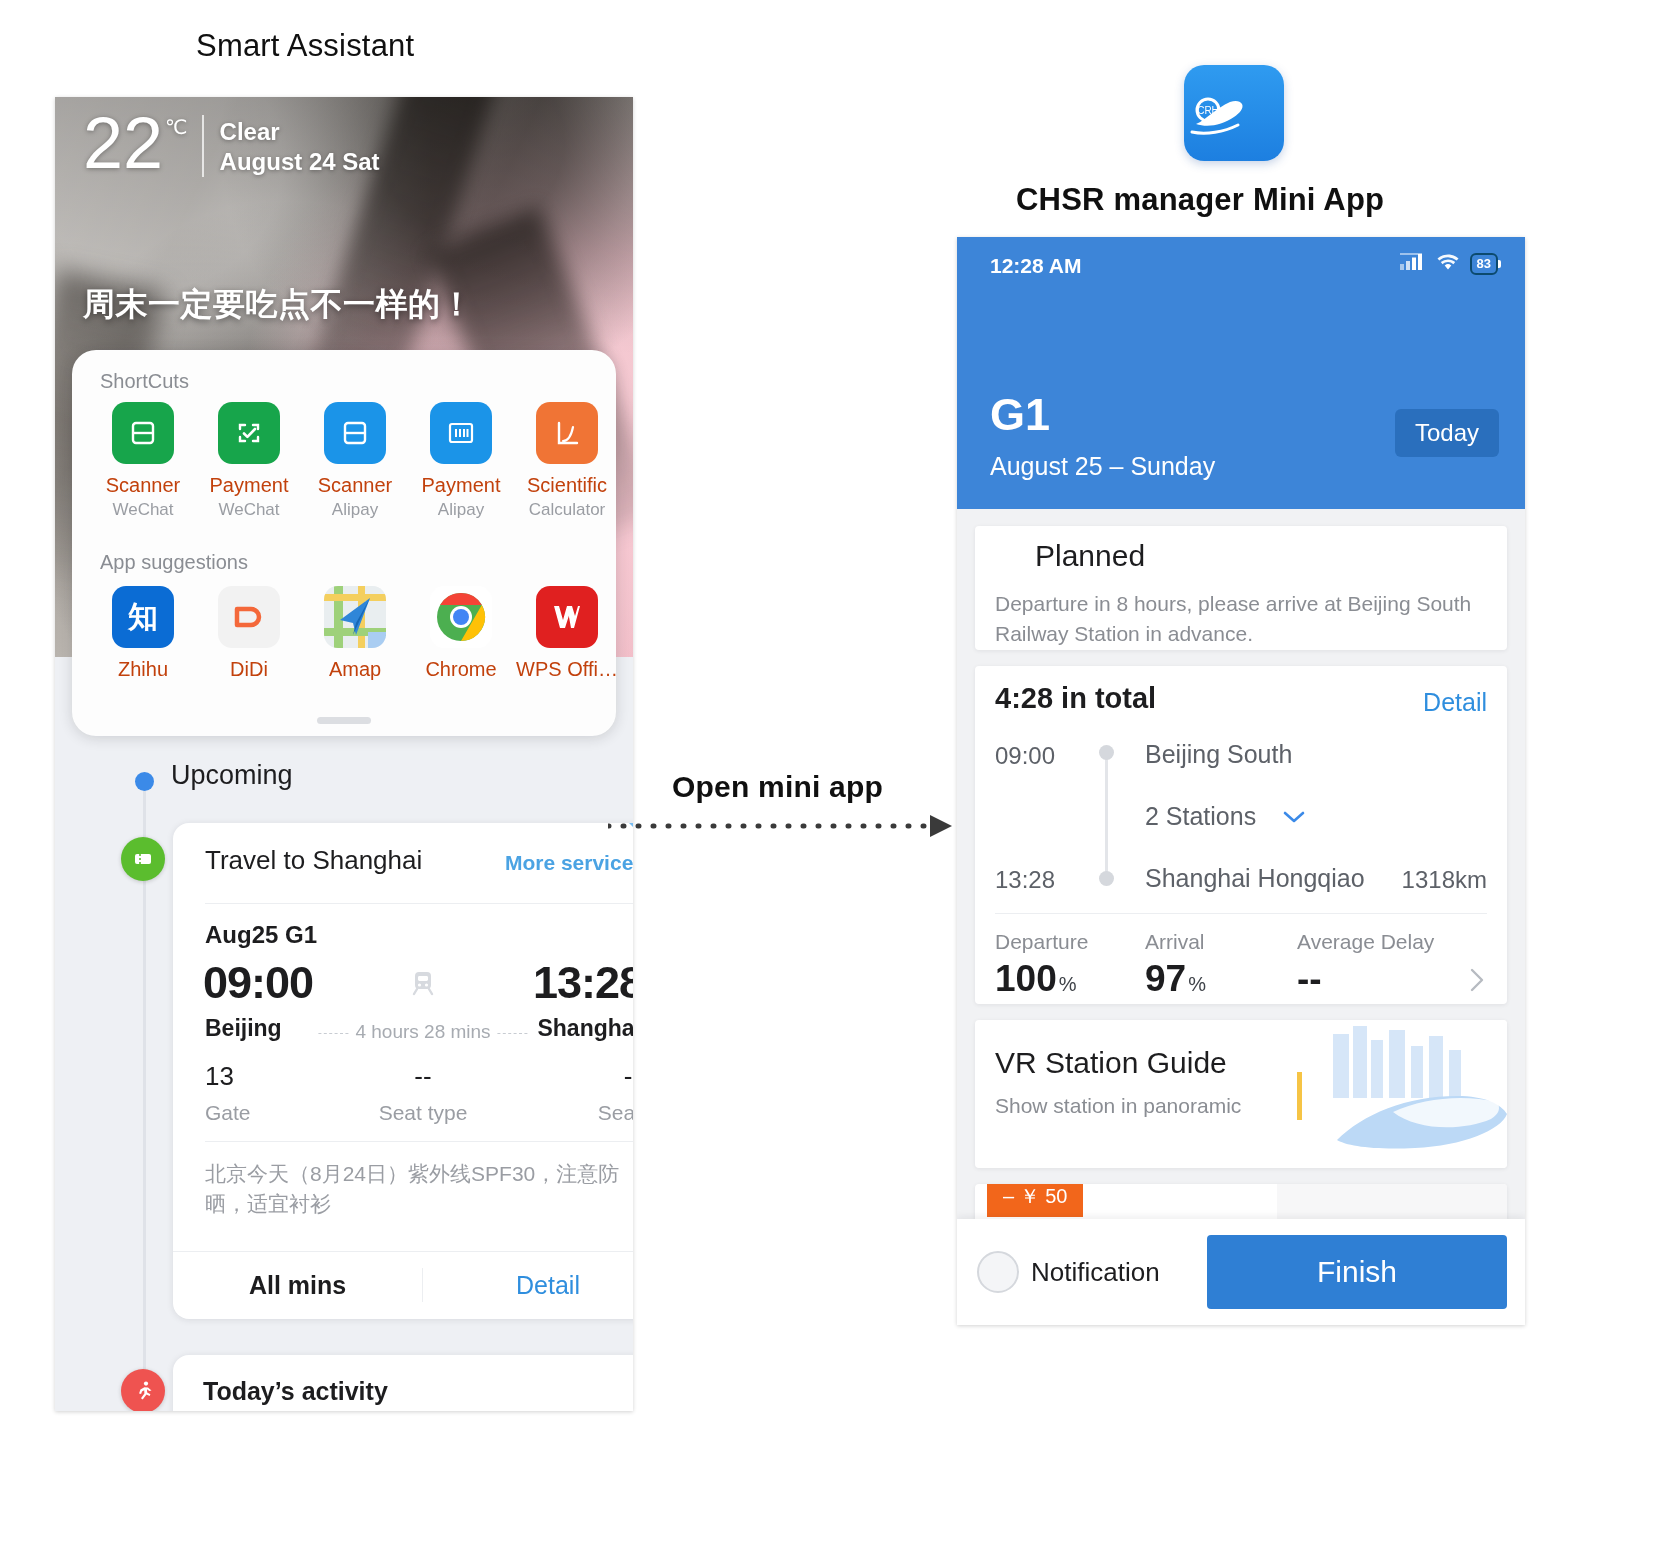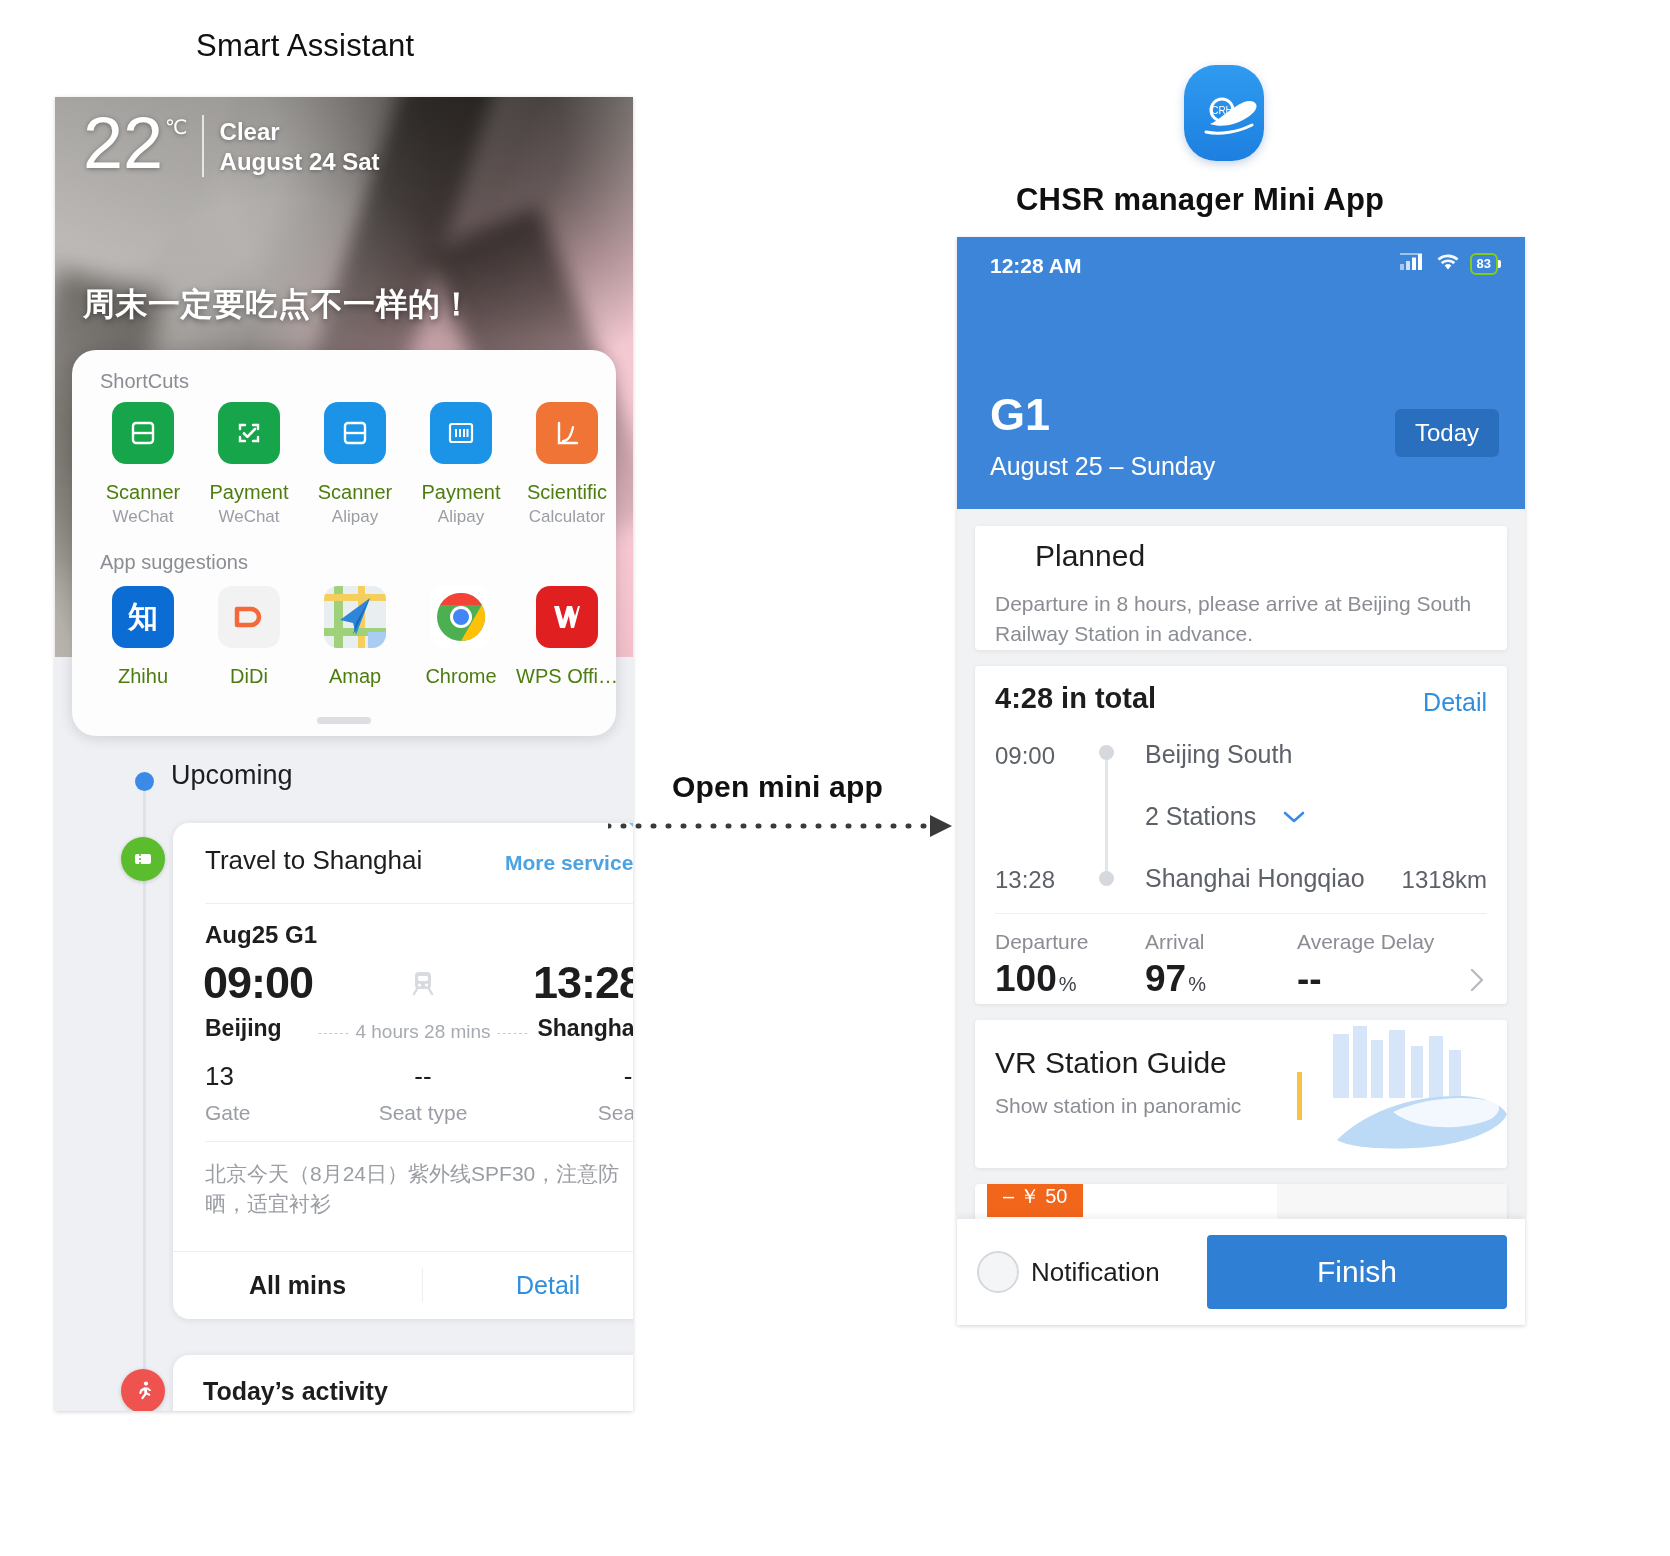--- a/index.html
+++ b/index.html
@@ -65,21 +65,21 @@
   #sc-label{left:28px;top:20px;}
   #as-label{left:28px;top:201px;}
   .icon-row{position:absolute;left:18px;display:flex;gap:0;}
   #sc-row{top:52px;}
   #as-row{top:236px;}
   .cell{width:106px;display:flex;flex-direction:column;align-items:center;}
   .tile{width:62px;height:62px;border-radius:14px;display:flex;align-items:center;justify-content:center;}
   .t-green{background:#17a54b;}
   .t-blue{background:#1b94e8;}
   .t-orange{background:#f07435;}
-  .cell .nm{font-size:20px;color:#4d7c0f;margin-top:17px;white-space:nowrap;text-align:center;}
+  .cell .nm{font-size:20px;color:#c2410c;margin-top:10px;white-space:nowrap;text-align:center;}
   .cell .sub{font-size:17px;color:#9a9da3;margin-top:3px;white-space:nowrap;}
   .appicon{width:62px;height:62px;border-radius:14px;overflow:hidden;display:flex;
     align-items:center;justify-content:center;}
   #sheet-handle{position:absolute;left:50%;transform:translateX(-50%);bottom:12px;
     width:54px;height:7px;border-radius:4px;background:#dcdee2;}
 
   
   #timeline{position:absolute;left:88px;top:684px;width:3px;height:640px;background:#dfe2e8;}
   #up-dot{position:absolute;left:80px;top:675px;width:19px;height:19px;border-radius:50%;background:#3b8ae8;}
   #up-title{position:absolute;left:116px;top:663px;font-size:27px;color:#1d1d1f;}
@@ -124,32 +124,32 @@
     box-shadow:0 1px 4px rgba(0,0,0,.18);}
   #act-card{position:absolute;left:118px;top:1258px;width:500px;height:134px;
     background:#fff;border-radius:16px;box-shadow:0 1px 7px rgba(30,30,40,.10);}
   #act-title{position:absolute;left:30px;top:22px;font-size:25px;color:#1d1d1f;font-weight:600;}
 
   
   #arrow-label{left:672px;top:770px;font-size:30px;font-weight:bold;color:#101010;}
   #arrow-wrap{left:608px;top:808px;width:352px;height:36px;}
 
   
-  #app-icon{left:1184px;top:65px;width:80px;height:96px;border-radius:32px;
+  #app-icon{left:1184px;top:65px;width:100px;height:96px;border-radius:20px;
     background:linear-gradient(180deg,#2f9bf0,#1d7fe0);
     box-shadow:0 3px 10px rgba(30,80,160,.25);
-    display:flex;align-items:center;justify-content:flex-end;}
+    display:flex;align-items:center;justify-content:flex-start;}
   #right-caption{left:1016px;top:182px;font-size:31px;font-weight:bold;color:#101010;}
 
   #right-phone{left:957px;top:237px;width:568px;height:1088px;background:#f1f2f4;
     overflow:hidden;box-shadow:0 1px 4px rgba(0,0,0,.18);}
   #rp-header{position:absolute;left:0;top:0;width:568px;height:272px;background:#3d85d8;}
   #rp-time{position:absolute;left:33px;top:17px;font-size:21px;color:#fff;font-weight:bold;}
   #rp-status{position:absolute;right:27px;top:16px;display:flex;align-items:center;gap:10px;}
-  #rp-batt{border:2px solid #84cc16;border-radius:6px;padding:1px 5px;font-size:13px;color:#fff;
+  #rp-batt{border:2px solid #0c4a6e;border-radius:6px;padding:1px 5px;font-size:13px;color:#fff;
     font-weight:bold;line-height:1.25;position:relative;}
   #rp-batt:after{content:"";position:absolute;right:-5px;top:5px;width:3px;height:8px;
     background:#fff;border-radius:0 2px 2px 0;}
   #rp-train{position:absolute;left:33px;top:152px;font-size:45px;color:#fff;font-weight:bold;}
   #rp-date{position:absolute;left:33px;top:215px;font-size:25px;color:#fff;}
   #rp-today{position:absolute;right:26px;top:172px;background:#2a6fbd;color:#fff;
     border-radius:6px;padding:10px 20px;font-size:24px;}
 
   .rcard{position:absolute;left:18px;width:532px;background:#fff;border-radius:4px;
     box-shadow:0 1px 4px rgba(30,30,40,.08);}

